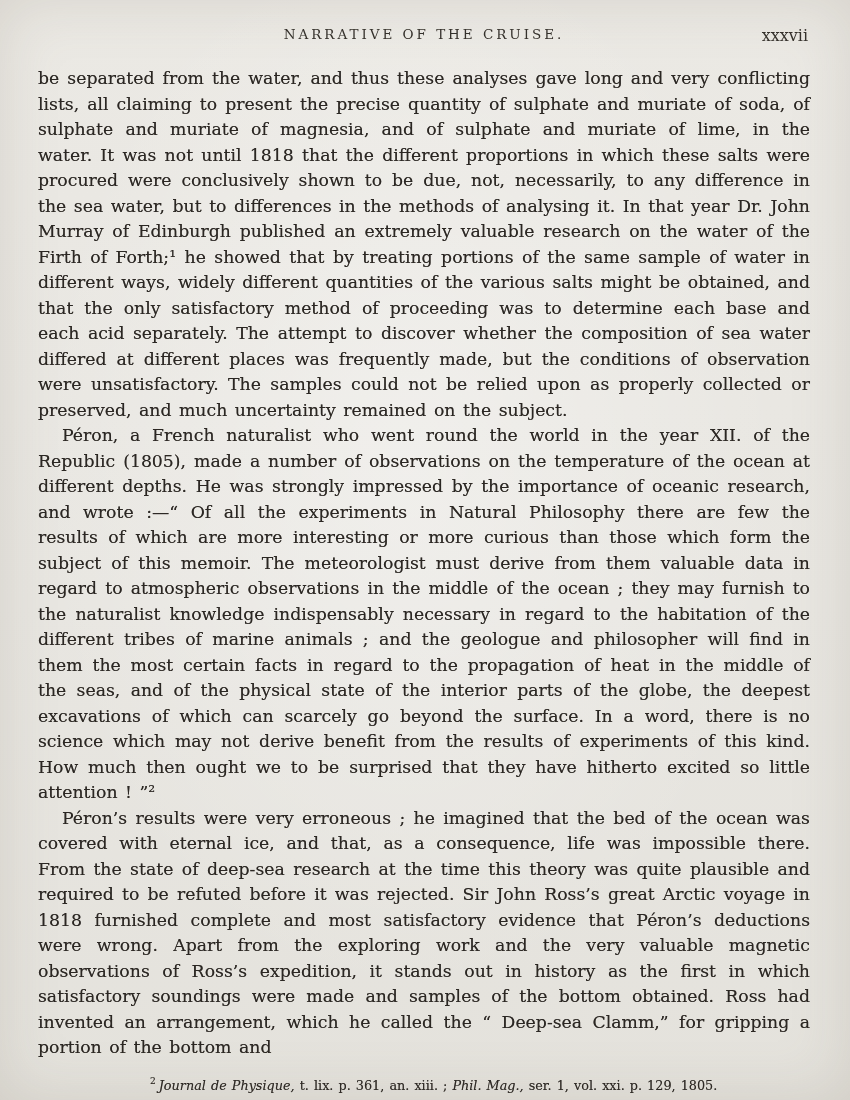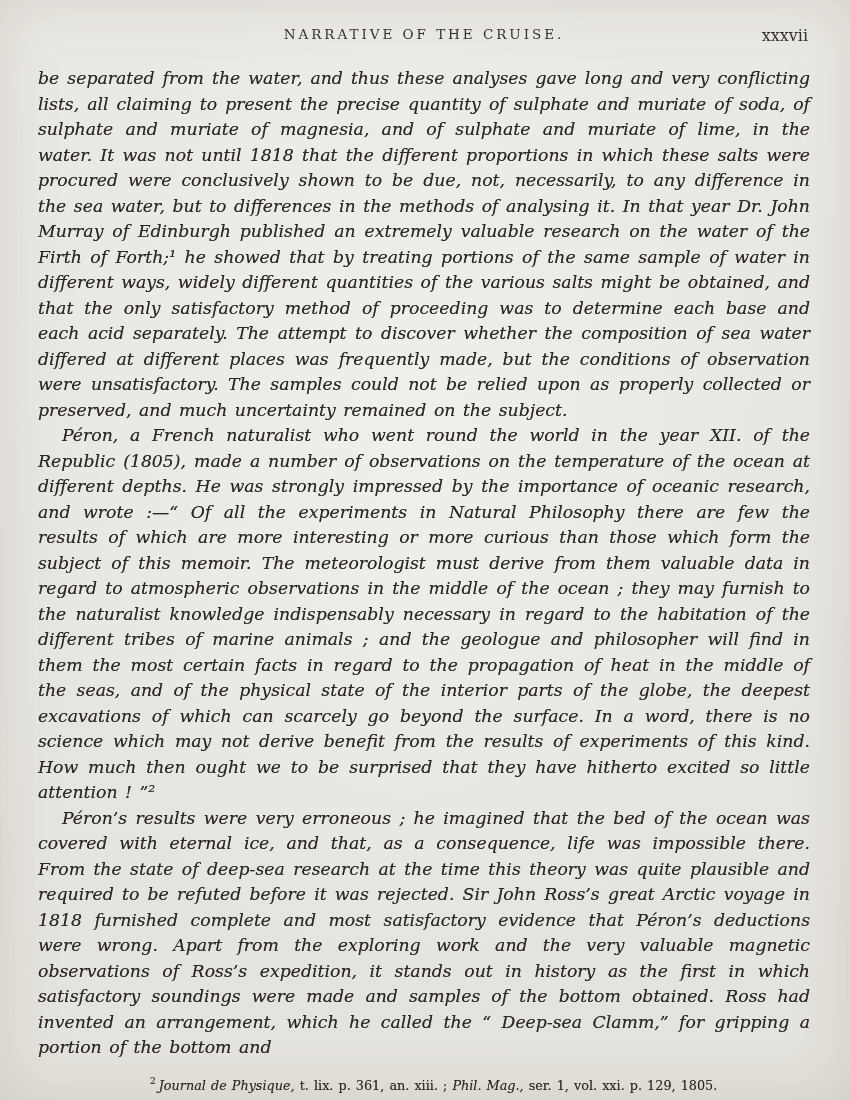--- a/index.html
+++ b/index.html
@@ -51,21 +51,20 @@
   }
   .body-text {
     font-size: 17.3px;
     line-height: 25.5px;
     text-align: justify;
     word-spacing: 2px;
     text-shadow: 0 0 0.4px rgba(43,39,35,0.55);
   }
   .body-text p {
     margin: 0;
-    font-style: italic;
   }
   .body-text p.indent {
     text-indent: 24px;
   }
   .footnotes {
     margin-top: 16px;
     margin-left: 112px;
     font-size: 12.8px;
     line-height: 18.5px;
     text-align: left;

